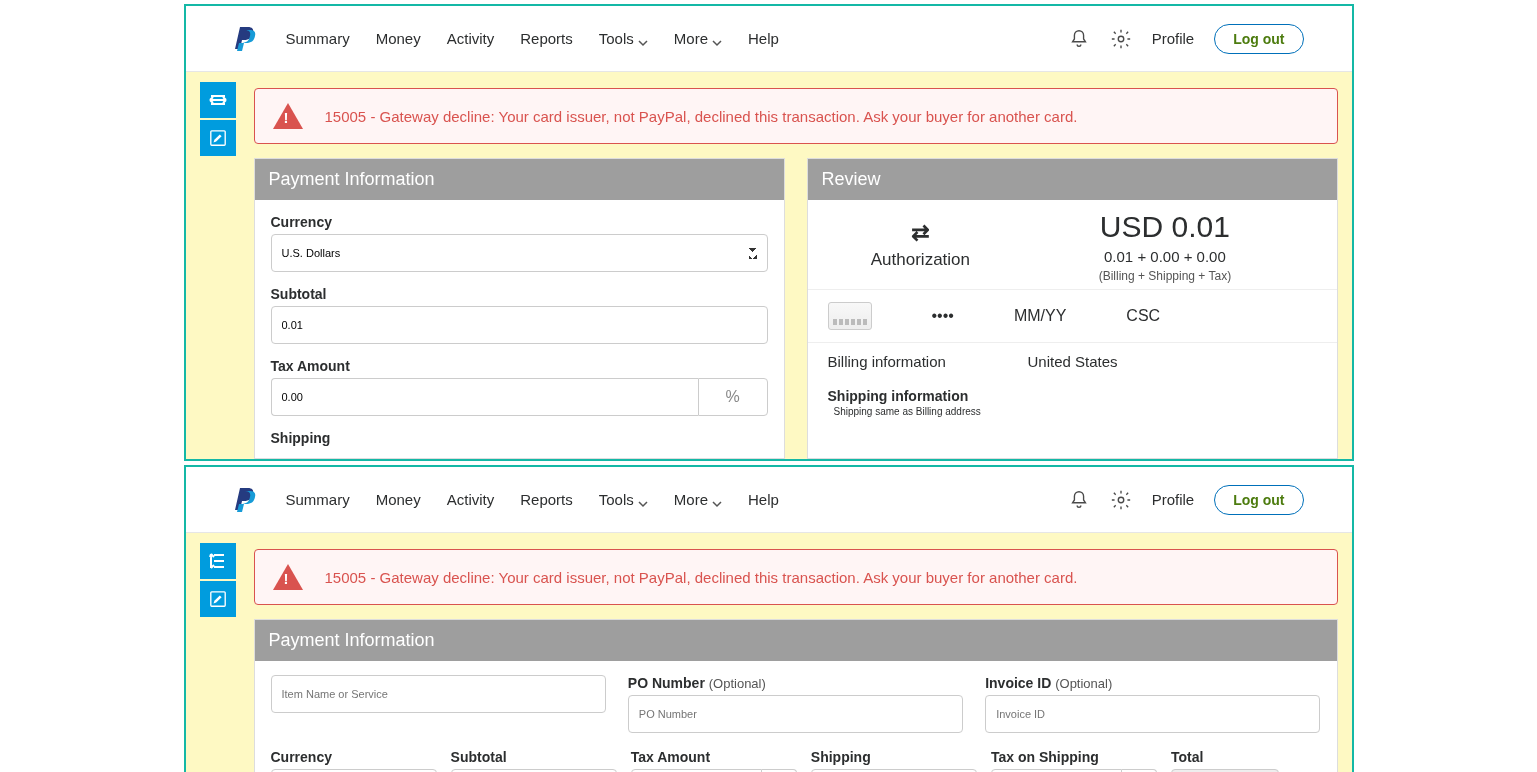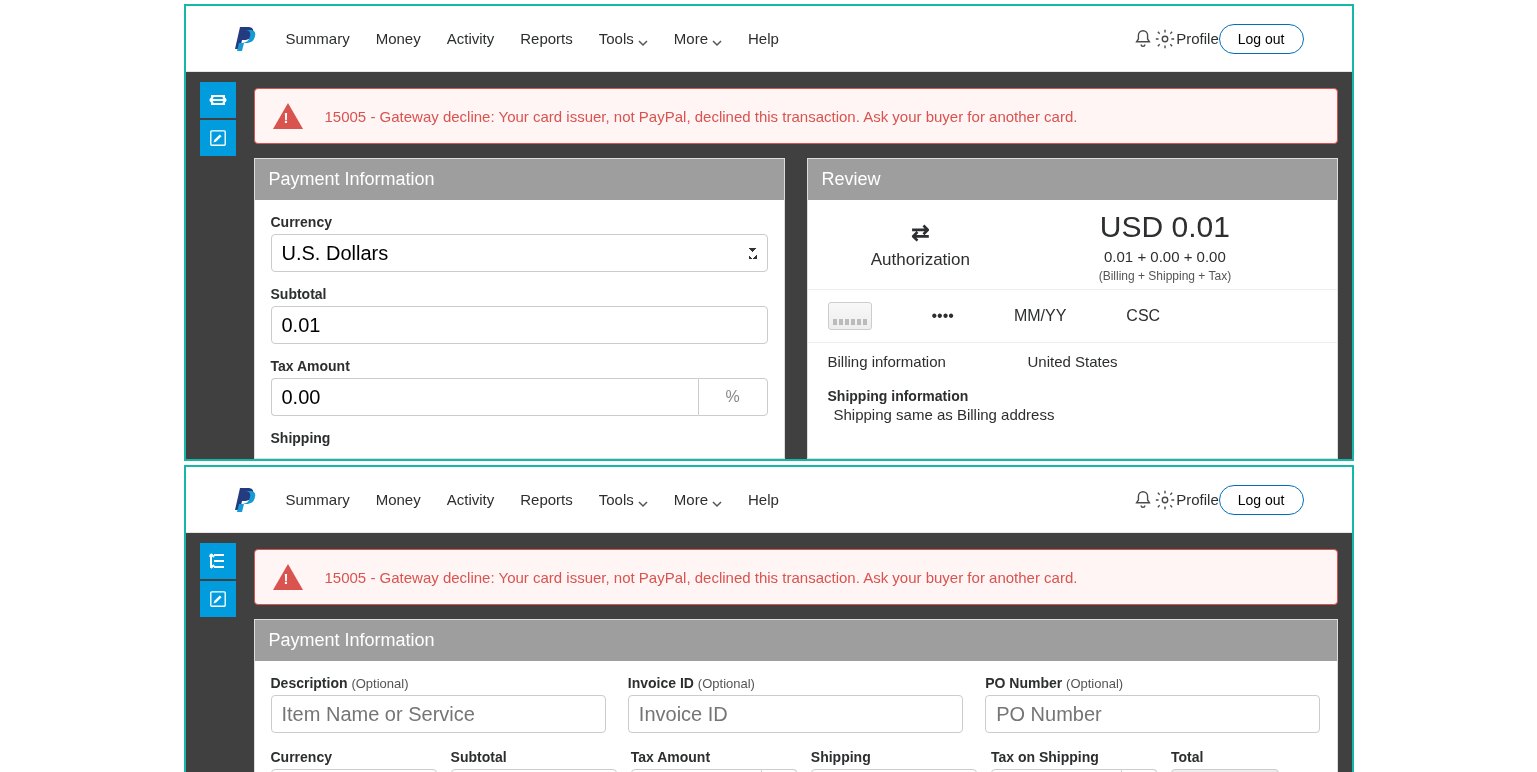--- a/index.html
+++ b/index.html
@@ -2,39 +2,39 @@
 <html><head>
 <meta charset="utf-8">
 <style>
   * { box-sizing: border-box; margin: 0; padding: 0; }
   body { font-family: -apple-system, BlinkMacSystemFont, "Segoe UI", Helvetica, Arial, sans-serif; background: #fff; color: #2c2e2f; }
   .frame { border: 2px solid #14b8a6; margin: 4px auto; width: 1170px; background: #fff; position: relative; }
   .header { display: flex; align-items: center; height: 66px; padding: 0 48px; border-bottom: 1px solid #e6e6e6; background:#fff; }
   .logo { width: 24px; height: 28px; margin-right: 28px; }
   .nav { display: flex; gap: 26px; align-items: center; flex: 1; }
   .nav a { color: #2c2e2f; text-decoration: none; font-size: 15px; cursor: pointer; display:flex; align-items:center; gap:4px;}
-  .nav-right { display: flex; align-items: center; gap: 0; }
+  .nav-right { display: flex; align-items: center; gap: 20px; }
   .icon-btn { width: 22px; height: 22px; cursor: pointer; color:#4a4a4a; }
   .profile-link { font-size: 15px; color: #2c2e2f; cursor:pointer; }
-  .logout-btn { border: 1px solid #0070ba; color: #000000; background: #fff; border-radius: 20px; padding: 6px 18px; font-size: 14px; font-weight: 400; cursor: pointer; }
-  .body-area { background: #404040; padding: 16px 14px 0 14px; min-height: 260px; position:relative;}
+  .logout-btn { border: 1px solid #0070ba; color: #4d7c0f; background: #fff; border-radius: 20px; padding: 6px 18px; font-size: 14px; font-weight: 700; cursor: pointer; }
+  .body-area { background: #fef9c3; padding: 16px 14px 0 14px; min-height: 260px; position:relative;}
   .side-tabs { position: absolute; left: 14px; top: 10px; display:flex; flex-direction:column; gap:2px;}
   .side-tab { width: 36px; height: 36px; background: #009cde; color:#fff; display:flex; align-items:center; justify-content:center; cursor:pointer; }
   .content { margin-left: 54px; }
   .alert { background: #fff5f5; border: 1px solid #d9534f; border-radius: 4px; padding: 14px 18px; display:flex; align-items:center; gap:22px; margin-bottom: 14px;}
   .alert-icon { width:0; height:0; border-left:15px solid transparent; border-right:15px solid transparent; border-bottom:26px solid #d9534f; position:relative;}
   .alert-icon::after{ content:"!"; position:absolute; left:-4px; top:6px; color:#fff; font-weight:700; font-size:15px;}
   .alert-text { color: #d9534f; font-size: 15px; }
   .two-col { display:flex; gap:22px; }
   .panel { background:#fff; border:1px solid #ddd; flex:1; }
   .panel-header { background:#9e9e9e; color:#fff; font-size:18px; padding:10px 14px; }
   .panel-body { padding: 14px 16px 8px 16px; }
   .field-label { font-weight:700; font-size:14px; margin-bottom:4px; display:block;}
   .field-label .opt { font-weight:400; font-size:13px; color:#555;}
-  .input, .select { width:100%; border:1px solid #ccc; border-radius:4px; padding:4px 10px; font-size:20px; height:38px; background:#fff;}
+  .input, .select { width:100%; border:1px solid #ccc; border-radius:4px; padding:4px 10px; font-size:11px; height:38px; background:#fff;}
   .select { appearance:none; -webkit-appearance:none; background-image: linear-gradient(45deg, transparent 50%, #333 50%), linear-gradient(135deg, #333 50%, transparent 50%), linear-gradient(45deg, #333 50%, transparent 50%), linear-gradient(135deg, transparent 50%, #333 50%); background-position: calc(100% - 14px) 13px, calc(100% - 10px) 13px, calc(100% - 14px) 20px, calc(100% - 10px) 20px; background-size:4px 4px; background-repeat:no-repeat;}
   .field-row { margin-bottom: 14px; }
   .tax-split { display:flex; }
   .tax-split .input:first-child { border-top-right-radius:0; border-bottom-right-radius:0; border-right:none;}
   .tax-split .unit { width:70px; border:1px solid #ccc; border-left:1px solid #ccc; border-top-right-radius:4px; border-bottom-right-radius:4px; display:flex; align-items:center; justify-content:center; color:#888; background:#fff;}
   .review-col { flex: 1; }
   .review-top { display:flex; padding: 10px 20px 6px 20px; border-bottom:1px solid #eee;}
   .review-left { flex:0 0 38%; text-align:center; padding-top:10px;}
   .arrows-icon { font-size:22px; font-weight:700;}
   .auth-label { font-size:17px; margin-top:4px;}
@@ -42,21 +42,21 @@
   .big-amt { font-size:30px; font-weight:400;}
   .sub-amt { font-size:15px; margin-top:4px;}
   .sub-note { font-size:12px; color:#555; margin-top:4px;}
   .cc-row { display:flex; align-items:center; padding: 12px 20px; gap: 60px; border-bottom:1px solid #eee;}
   .cc-img { width:44px; height:28px; border:1px solid #ccc; border-radius:3px; background: linear-gradient(#f8f8f8,#eee); position:relative;}
   .cc-img::after{content:""; position:absolute; bottom:4px; left:4px; right:4px; height:6px; background:repeating-linear-gradient(90deg,#bbb 0 4px,transparent 4px 6px);}
   .info-row { display:flex; padding: 10px 20px; gap:40px; font-size:15px;}
   .info-row .lbl { font-weight:400; flex:0 0 160px;}
   .ship-block { padding: 8px 20px 14px 20px;}
   .ship-block .lbl { font-weight:700; font-size:14px;}
-  .ship-block .val { font-size:15px; padding-left:6px; margin-top:2px;}
+  .ship-block .val { font-size:10px; padding-left:6px; margin-top:2px;}
 
   
   .row6 { display:flex; gap:14px; }
   .row6 > div { flex:1; }
   .row6 .total-box { flex:0.9; }
   .read-input { background:#eee; }
   .usd-suffix { display:flex; align-items:center; padding-left:10px; font-size:15px;}
   .three-col { display:flex; gap:22px; }
   .three-col > div { flex:1; }
   .tax-mini { display:flex;}
@@ -258,30 +258,29 @@
         <div class="alert-icon"></div>
         <div class="alert-text">15005 - Gateway decline: Your card issuer, not PayPal, declined this transaction. Ask your buyer for another card.</div>
       </div>
 
       <div class="panel">
         <div class="panel-header">Payment Information</div>
         <div class="panel-body">
 
           <div class="three-col" style="margin-bottom:16px;">
             <div>
-              <label class="field-label"><span>Description</span> <span class="opt">(Optional)</span></label>
               <input class="input" placeholder="Item Name or Service" style="">
+            </div>
+            <div>
+              <label class="field-label"><span>PO Number</span> <span class="opt">(Optional)</span></label>
+              <input class="input" placeholder="PO Number" style="">
             </div>
             <div>
               <label class="field-label"><span>Invoice ID</span> <span class="opt">(Optional)</span></label>
               <input class="input" placeholder="Invoice ID" style="">
-            </div>
-            <div>
-              <label class="field-label"><span>PO Number</span> <span class="opt">(Optional)</span></label>
-              <input class="input" placeholder="PO Number" style="">
             </div>
           </div>
 
           <div class="row6">
             <div>
               <label class="field-label">Currency</label>
               <select class="select"><option>U.S. Dollars</option></select>
             </div>
             <div>
               <label class="field-label">Subtotal</label>

